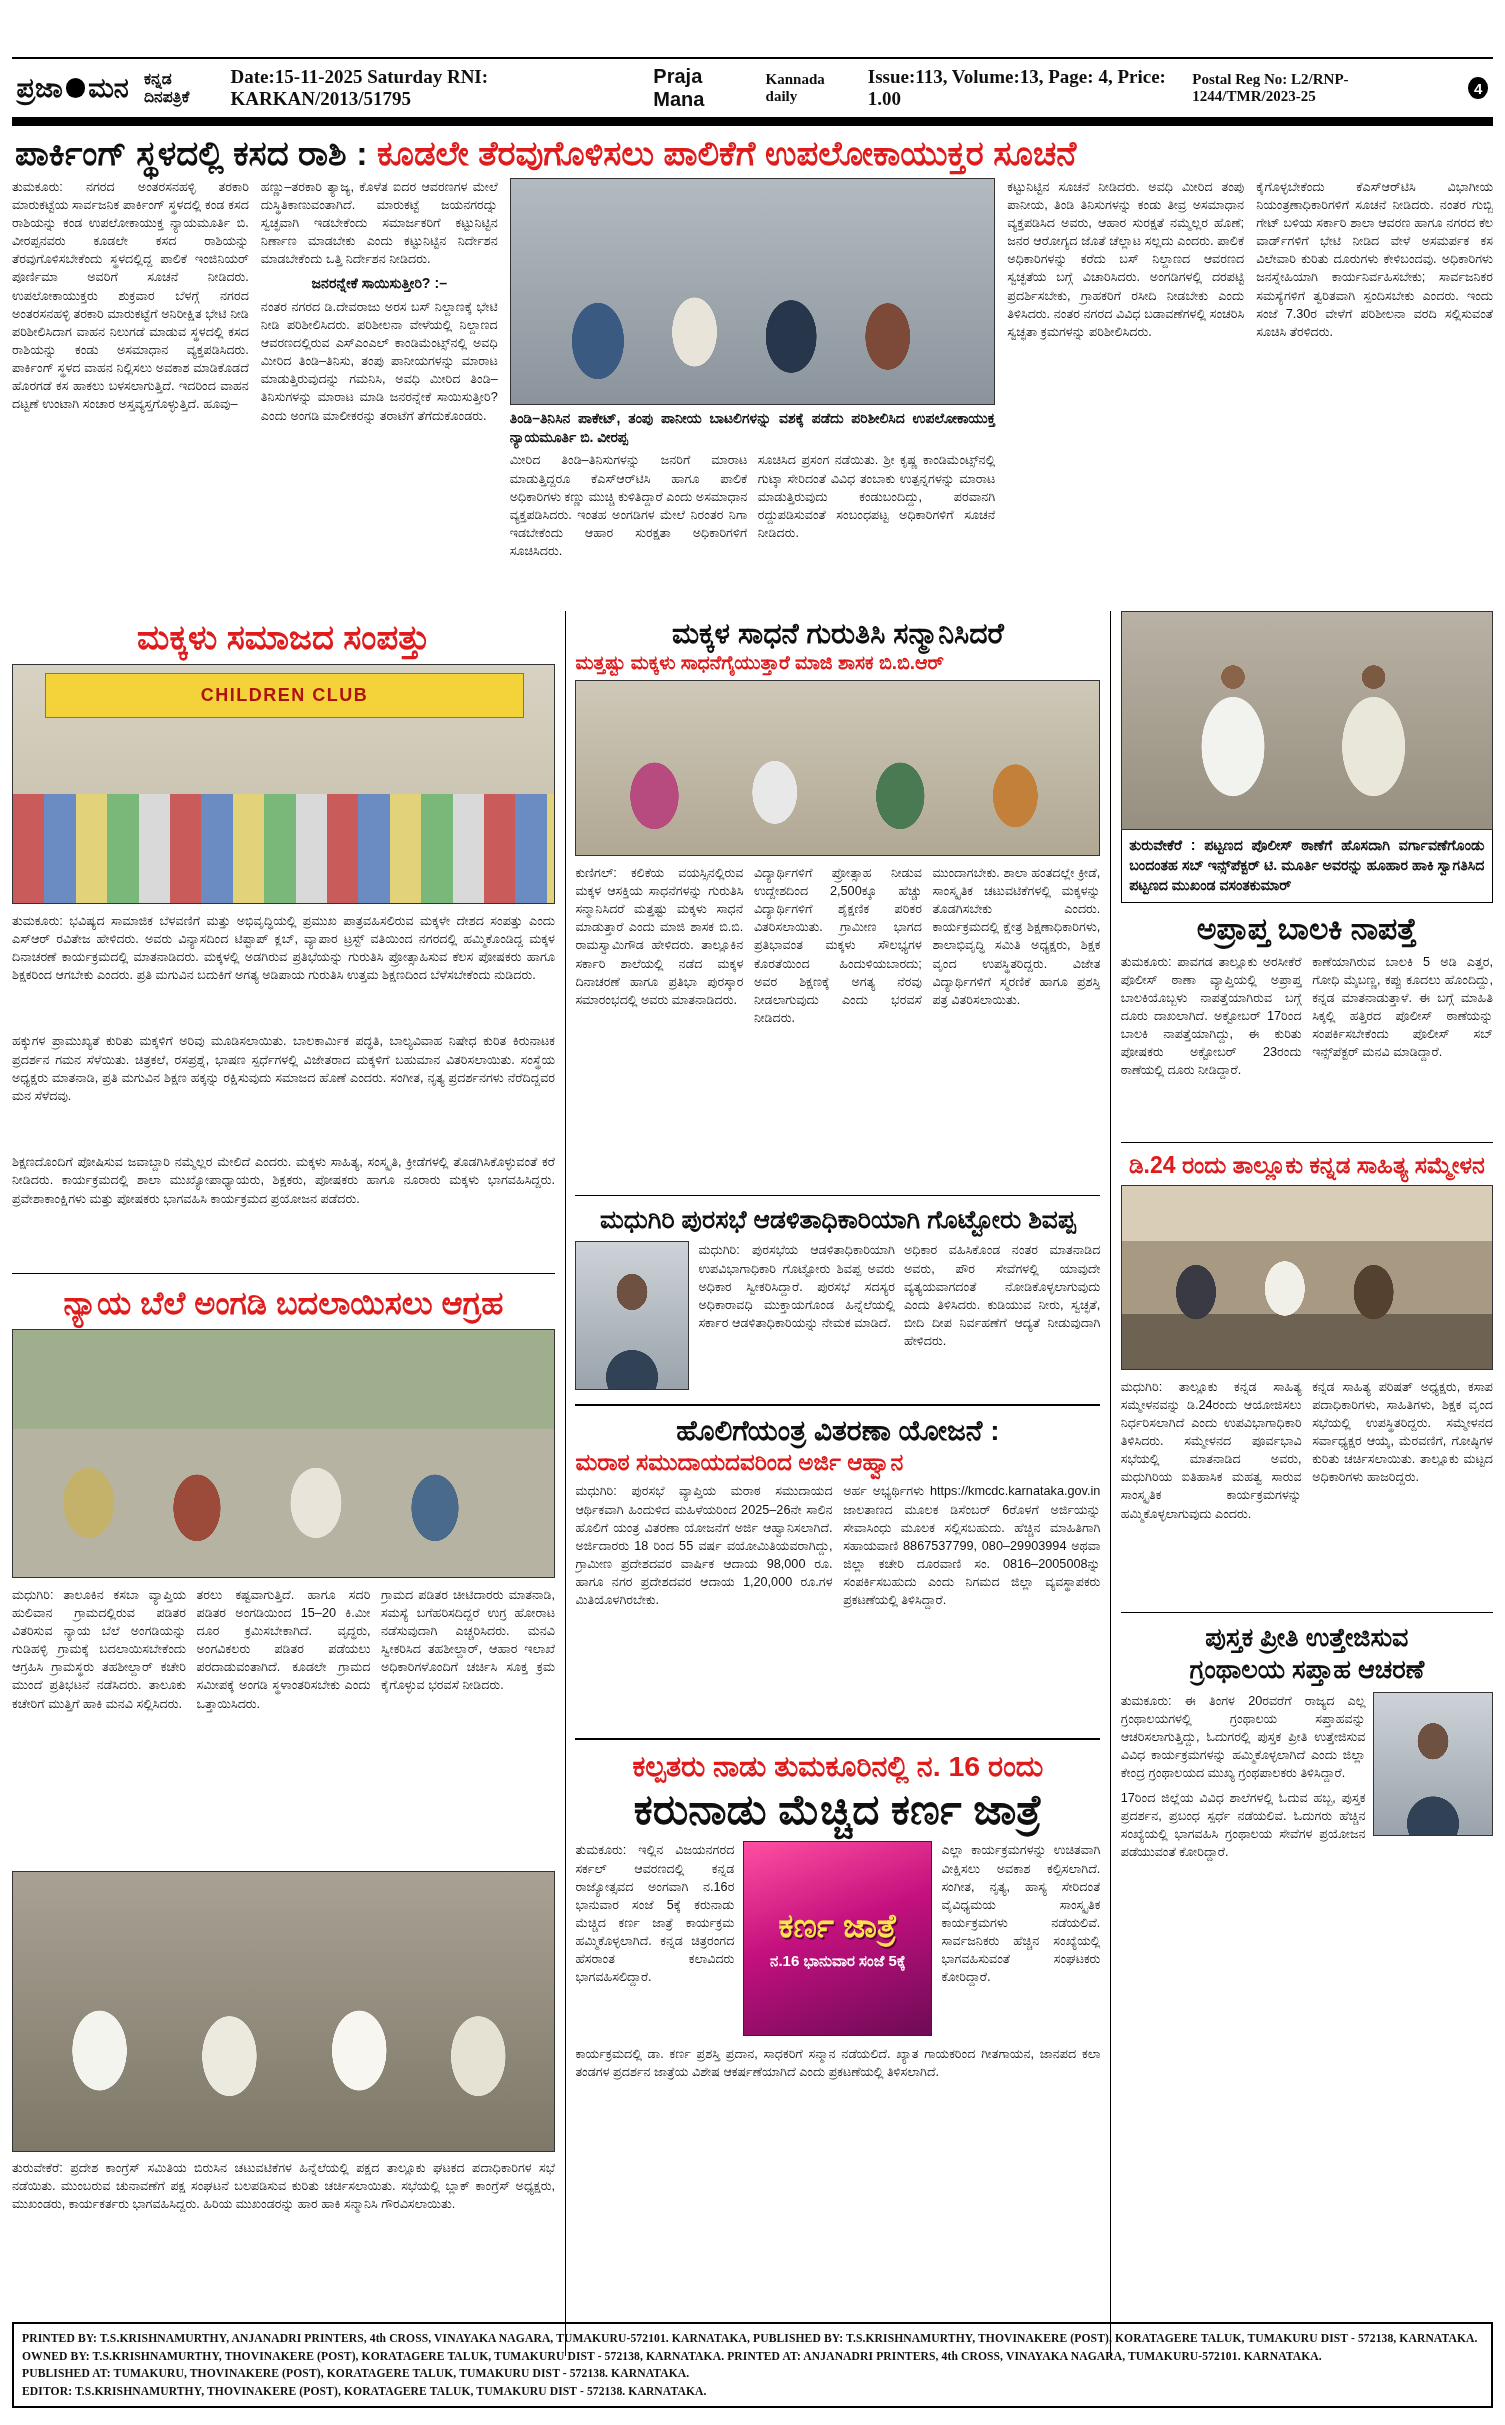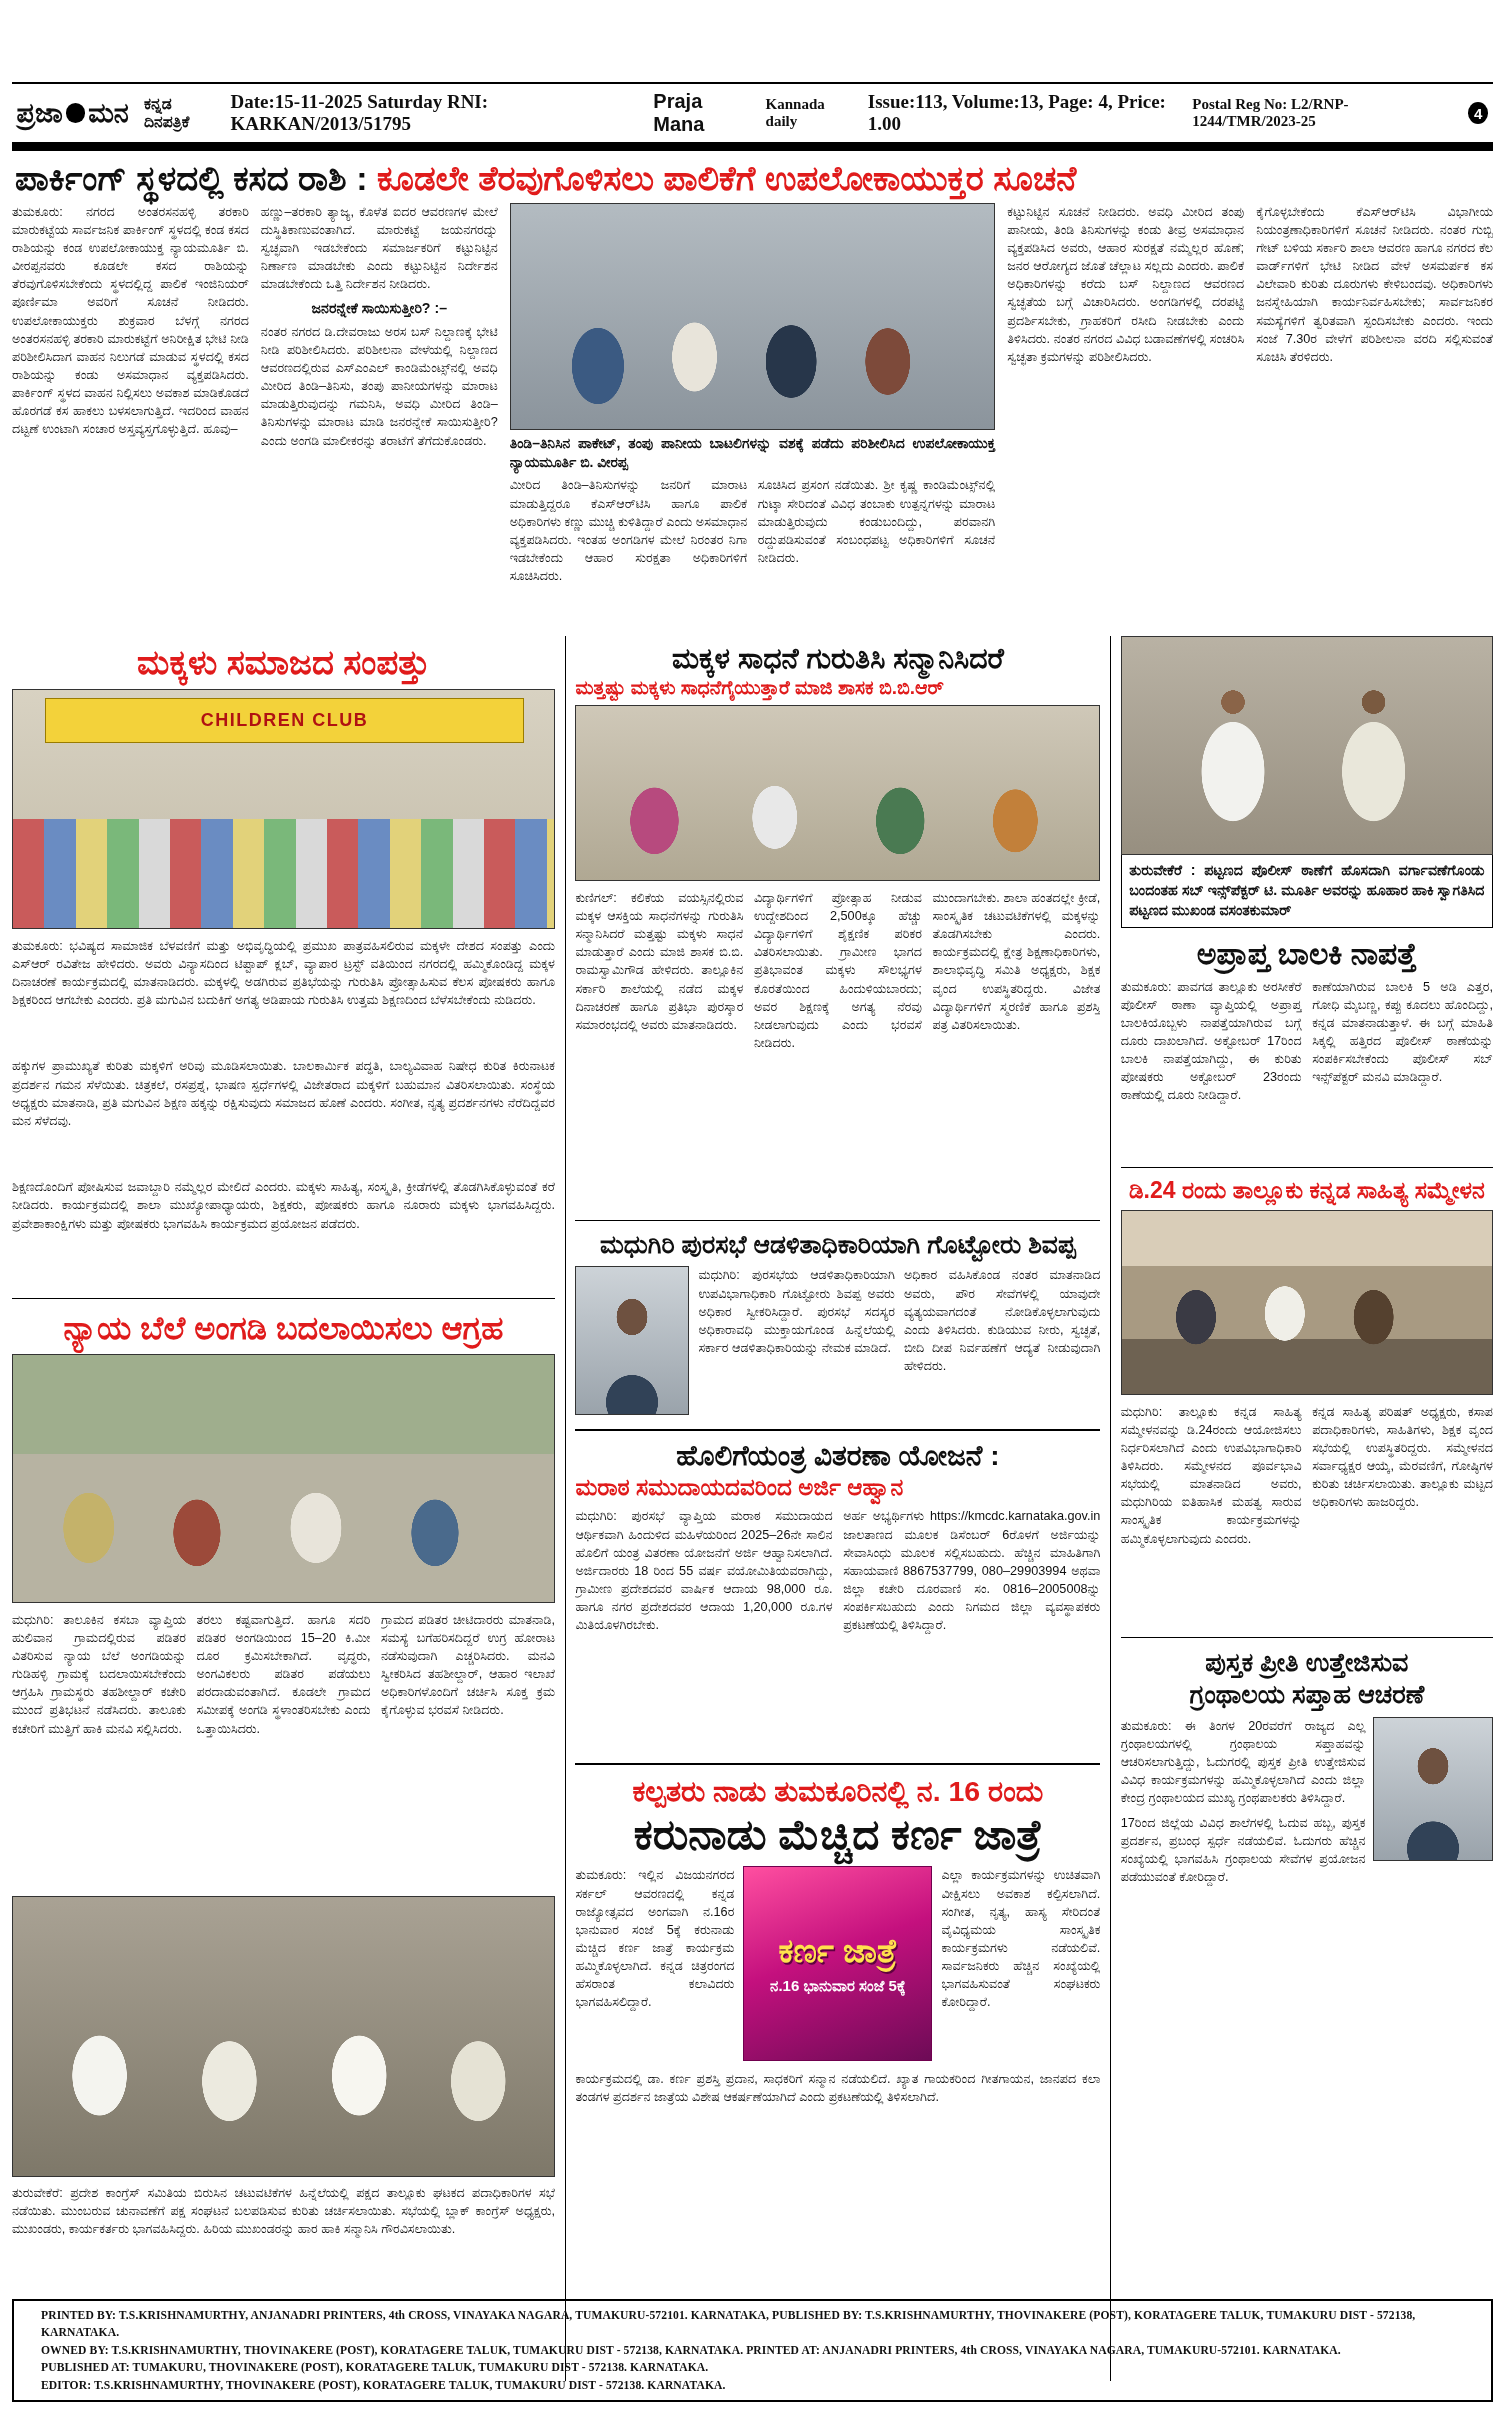--- a/index.html
+++ b/index.html
@@ -1,19 +1,19 @@
 <!DOCTYPE html>
 <html style="font-size:12px"><head>
 <meta charset="utf-8">
 <style>
   html,body{margin:0;padding:0;background:#6f6f6f;}
   .page{width:1505px;height:2426px;background:#fff;position:relative;margin:0 auto;
         font-family:"Liberation Sans","DejaVu Sans",sans-serif;color:#101010;
         box-sizing:border-box;overflow:hidden;}
-  .inner{padding:57px 12px 0 12px;margin-top:25px;}
+  .inner{padding:57px 12px 0 12px;}
 
   
   .masthead{border-top:2.2px solid #000;display:flex;align-items:center;gap:15px;padding:6px 4.5px 3px 4.5px;}
   .logo{display:flex;align-items:center;gap:3px;font-weight:bold;font-size:27px;}
   .emblem{width:19.5px;height:19.5px;border-radius:50%;background:#000;display:inline-block;}
   .logo-sub{font-size:15.7px;font-weight:bold;}
   .mh-bold{font-size:19px;font-weight:bold;font-family:"Liberation Serif",serif;}
   .mh-name{font-size:20px;font-weight:bold;font-family:Liberation Sans, sans-serif;}
   .mh-small{font-size:15px;font-weight:bold;font-family:"Liberation Serif",serif;}
   .pgcircle{width:22.5px;height:22.5px;border-radius:50%;background:#000;color:#fff;font-weight:bold;
@@ -103,21 +103,21 @@
   .h-apraapta{font-weight:bold;font-size:30px;text-align:center;margin:9px 0 6px 0;}
   .h-sammelana{color:#e01b1b;font-weight:bold;font-size:23px;text-align:center;margin:9px 0 6px 0;}
   .h-pustaka{font-weight:bold;font-size:25.5px;text-align:center;line-height:1.25;margin:9px 0 6px 0;}
   .capbox{border:1.5px solid #000;padding:6px 7.5px;font-weight:bold;font-size:14.2px;line-height:1.4;text-align:justify;margin-top:-0.7px;}
 
   .prow{display:flex;gap:9px;}
   .portrait-sm{width:112px;height:147px;flex:none;}
   .portrait-md{width:118px;height:142px;flex:none;float:right;margin:0 0 4.5px 7.5px;}
 
   
-  .footer{position:absolute;left:12px;right:12px;bottom:24px;border:2.2px solid #000;padding:6px 27px;
+  .footer{position:absolute;left:12px;right:12px;bottom:18px;border:2.2px solid #000;padding:6px 8px;
      font-family:"Liberation Serif",serif;font-weight:bold;font-size:11.6px;line-height:1.5;letter-spacing:0.1px;}
 </style>
 </head>
 <body>
 
 <div class="page">
   <div class="inner">
 
     <div class="masthead">
       <div class="logo">

